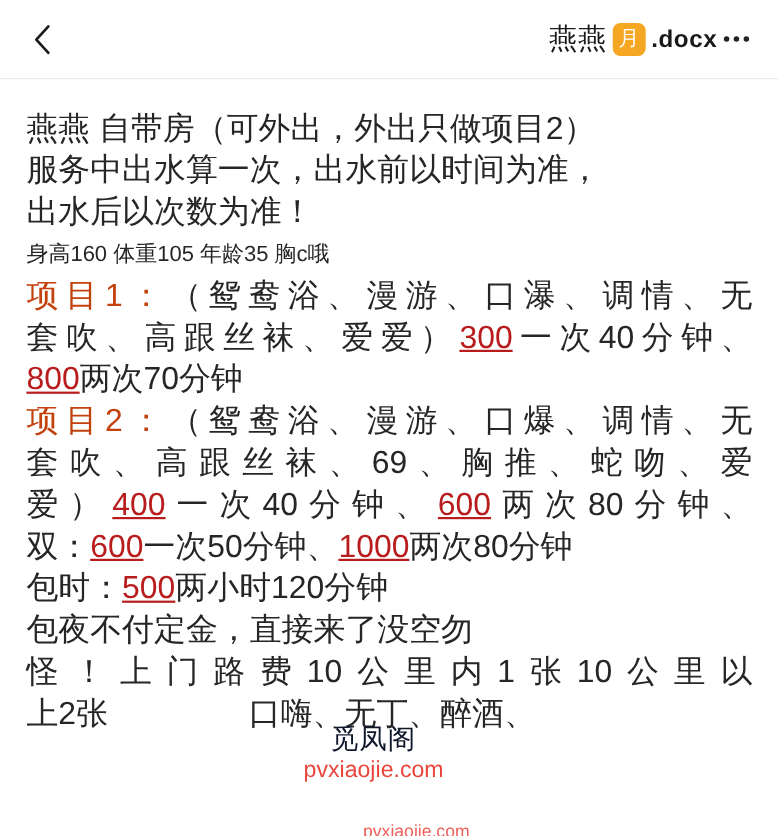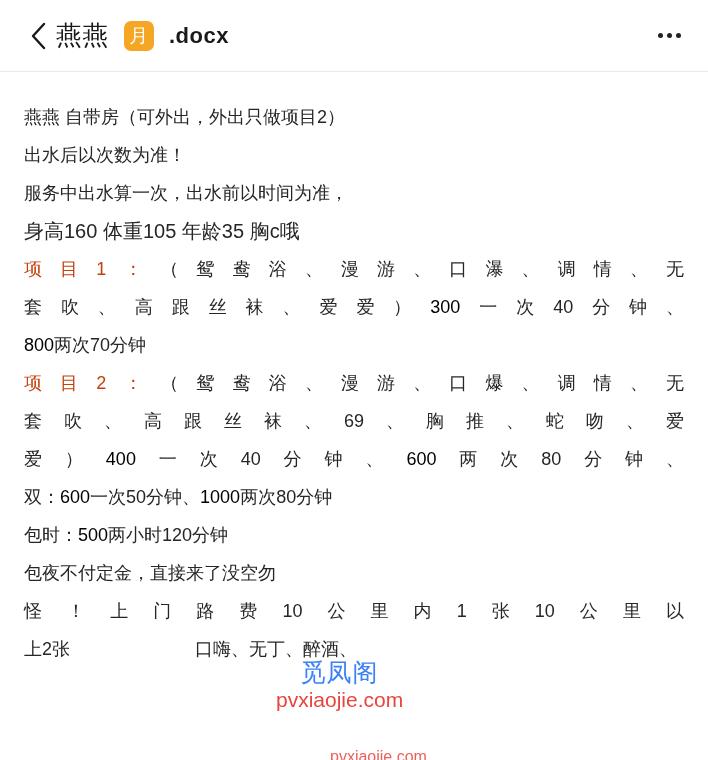--- a/index.html
+++ b/index.html
@@ -34,22 +34,22 @@
     justify-content: center;
     cursor: pointer;
     flex: 0 0 auto;
   }
   .back-btn svg { display: block; }
 
   .doc-title {
     flex: 1 1 auto;
     display: flex;
     align-items: center;
-    justify-content: flex-start;
-    gap: 12px;
+    justify-content: flex-end;
+    gap: 2px;
     font-size: 26px;
     color: #1a1a1a;
     letter-spacing: 0.5px;
     white-space: nowrap;
   }
   .doc-title .name { font-size: 26px; }
   .doc-title .ext { font-size: 22px; font-weight: bold; }
   .badge-icon {
     display: inline-flex;
     align-items: center;
@@ -85,45 +85,45 @@
 
   
   .doc-body {
     padding: 26px 24px 0 24px;
     box-sizing: border-box;
     position: relative;
     height: 688px;
     overflow: hidden;
   }
   .line {
-    font-size: 18px;
+    font-size: 29px;
     line-height: 38px;
     color: #262626;
     word-break: break-all;
     letter-spacing: 0px;
   }
   .line.small { font-size: 20px; }
   .blue { color: #c2410c; }
-  .red  { color: #000000; }
+  .red  { color: #b91c1c; text-decoration: underline; }
   .just {
     text-align: justify;
     text-align-last: justify;
   }
 
   
   .watermark {
     position: absolute;
     left: 276px;
     top: 585px;
     text-align: center;
     pointer-events: none;
     user-select: none;
   }
   .watermark .wm-title {
-    color: #3b82f6;
+    color: #0f172a;
     font-size: 25px;
     line-height: 30px;
     letter-spacing: 1px;
   }
   .watermark .wm-url {
     color: #e8453c;
     font-size: 21px;
     line-height: 26px;
   }
   .watermark-bottom {
@@ -161,24 +161,24 @@
     <span class="dot"></span>
   </div>
 </div>
 
 <div class="doc-body">
 
   <div class="line">
     <span>燕燕  自带房（可外出，外出只做项目2）</span>
   </div>
   <div class="line">
+    <span>服务中出水算一次，出水前以时间为准，</span>
+  </div>
+  <div class="line">
     <span>出水后以次数为准！</span>
-  </div>
-  <div class="line">
-    <span>服务中出水算一次，出水前以时间为准，</span>
   </div>
   <div class="line small">
     <span>身高160 体重105 年龄35  胸c哦</span>
   </div>
 
   <div class="line just">
     <span class="blue">项目1：</span><span>（鸳鸯浴、漫游、口瀑、调情、无</span>
   </div>
   <div class="line just">
     <span>套吹、高跟丝袜、爱爱）</span><span class="red">300</span><span>一次40分钟、</span>

